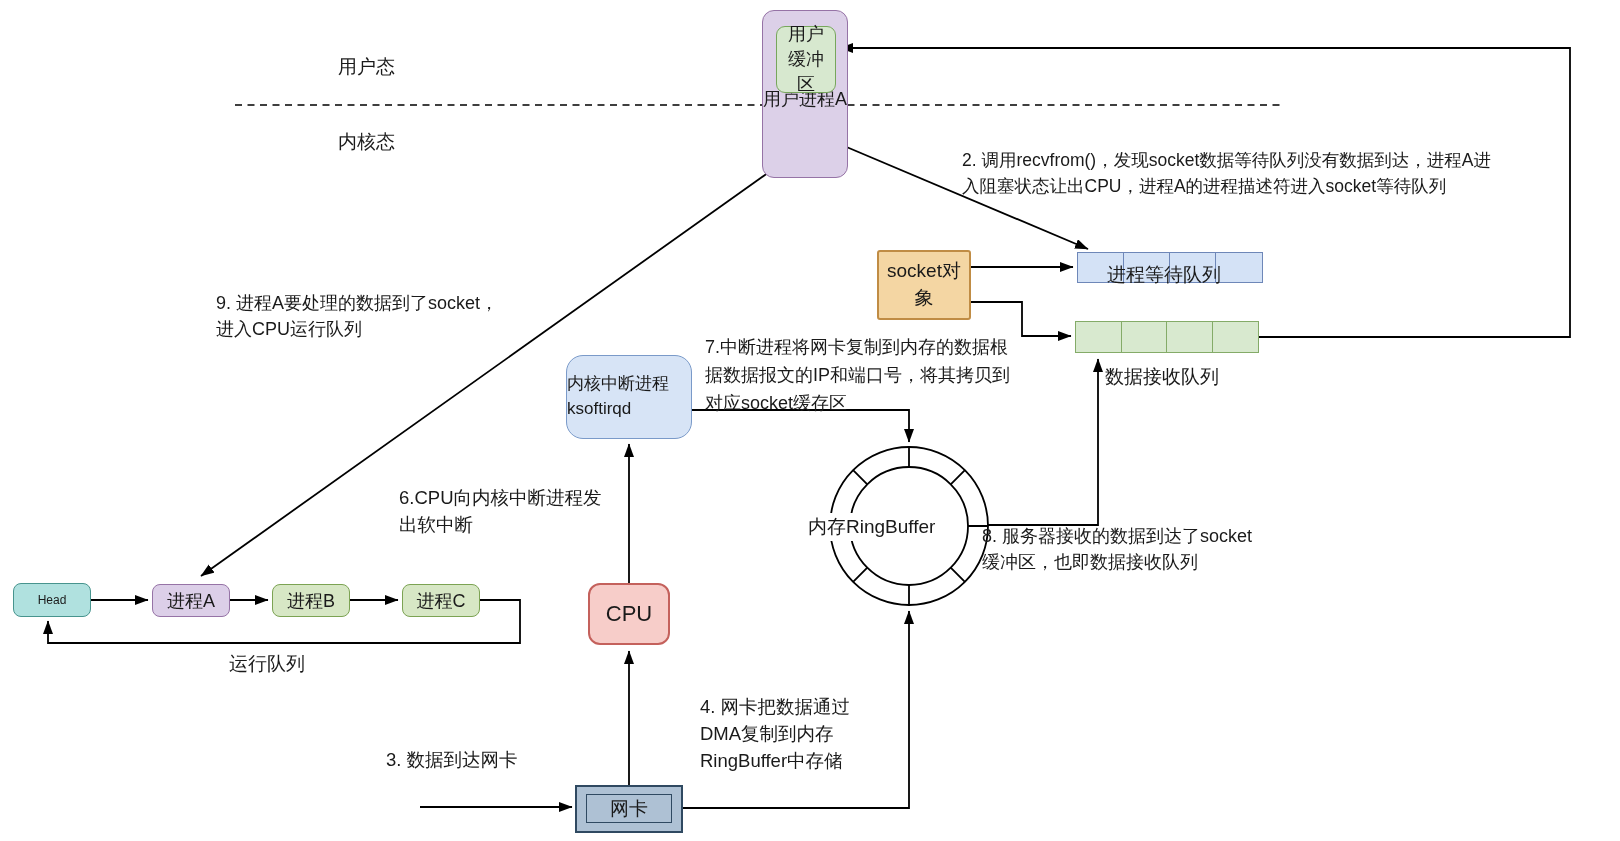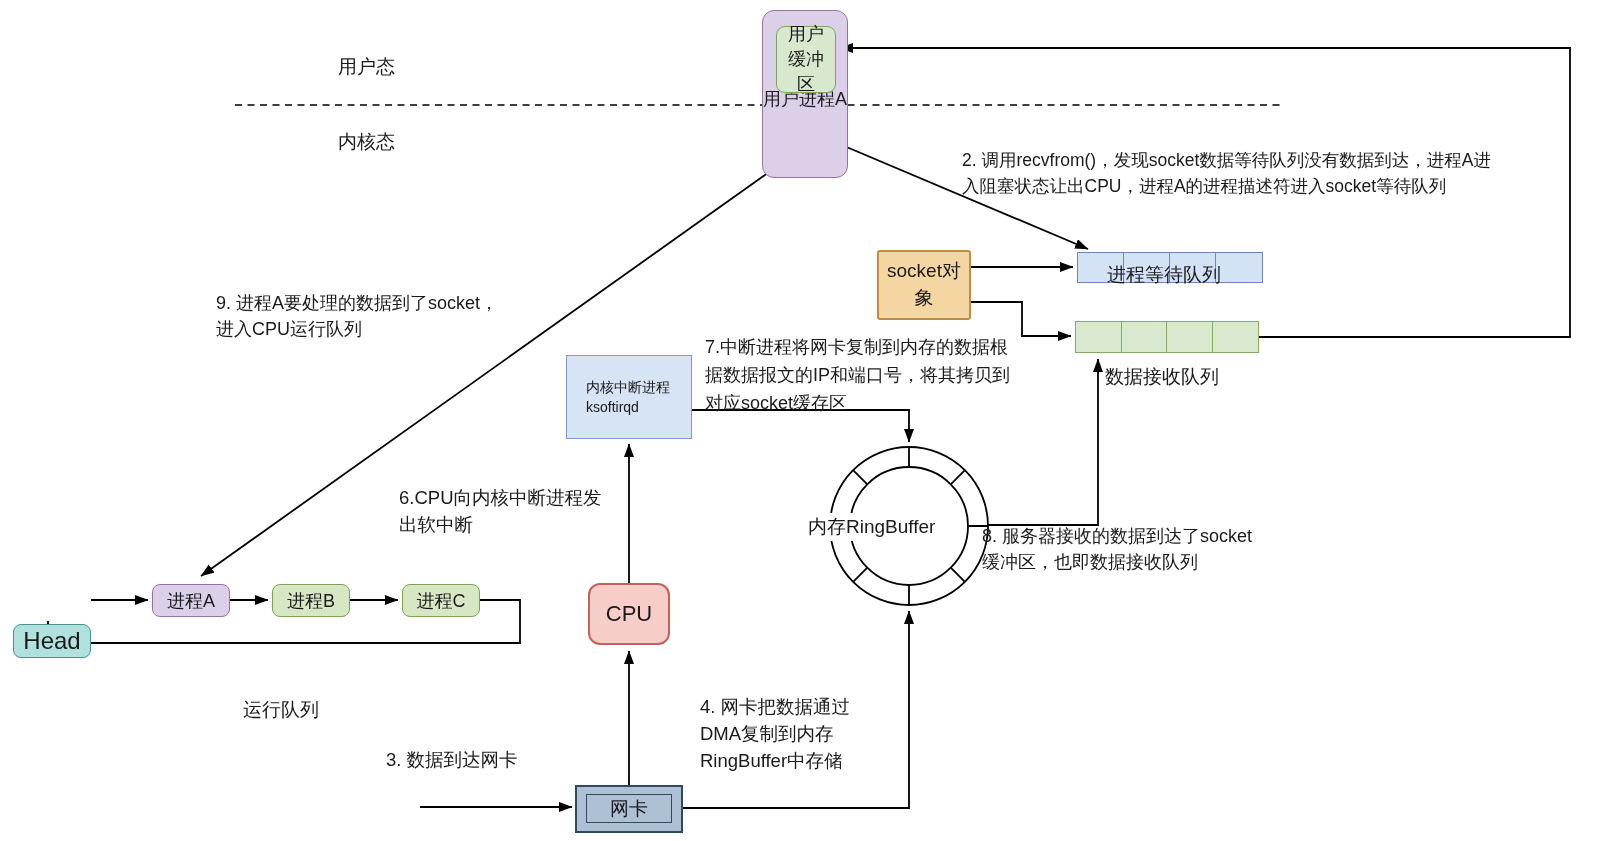--- a/index.html
+++ b/index.html
@@ -9,27 +9,27 @@
   .node{position:absolute;z-index:2;display:flex;align-items:center;justify-content:center;
         text-align:center;box-sizing:border-box;white-space:pre-line;}
   .lbl{position:absolute;z-index:3;white-space:pre-line;line-height:1.45;}
   .user-process{background:#dcd0e8;border:1.6px solid #9673a6;border-radius:12px;
         align-items:flex-start;font-size:18px;}
   .user-process .inner-title{position:absolute;top:76px;left:0;right:0;text-align:center;}
   .user-buffer{background:#d7e8cf;border:1.6px solid #77a65c;border-radius:9px;
         font-size:18px;line-height:1.4;padding:0 3px;}
   .socket-box{background:#f4d6a3;border:2px solid #c08c44;border-radius:3px;
         font-size:19px;line-height:1.4;padding:0 6px;}
-  .ksoftirqd{background:#d7e4f6;border:1.6px solid #7a9ac9;border-radius:0;
-        font-size:14px;justify-content:flex-start;text-align:left;padding-left:19px;line-height:1.45;}
+  .ksoftirqd{background:#d7e4f6;border:1.6px solid #7a9ac9;border-radius:17px;
+        font-size:17px;justify-content:flex-start;text-align:left;padding-left:0;line-height:1.45;}
   .cpu{background:#f7cdc9;border:2px solid #c4615c;border-radius:12px;font-size:22px;}
   .nic{background:#aec1d4;border:2px solid #2f4961;}
   .nic-inner{position:absolute;left:9px;right:9px;top:7px;bottom:8px;border:1.6px solid #2f4961;
         display:flex;align-items:center;justify-content:center;font-size:19px;}
-  .head{background:#b0e1df;border:1.6px solid #47948e;border-radius:8px;font-size:24px;margin-top:41px;}
+  .head{background:#b0e1df;border:1.6px solid #47948e;border-radius:8px;font-size:12px;}
   .rq-purple{background:#dccfe8;border:1.6px solid #9673a6;border-radius:8px;font-size:18px;}
   .rq-green{background:#d7e7c5;border:1.6px solid #7ca353;border-radius:8px;font-size:18px;}
   .queue{position:absolute;z-index:2;display:flex;}
   .queue .cell{flex:1;box-sizing:border-box;}
   .queue-blue .cell{background:#d4e2f6;border:1.4px solid #6e87b8;margin-left:-1.4px;}
   .queue-green .cell{background:#d8e9cf;border:1.4px solid #84ab68;margin-left:-1.4px;}
   .queue .cell:first-child{margin-left:0;}
   .ring-label{background:#ffffff;padding:0 2px;font-size:19px;white-space:nowrap;}
   .step{font-size:17.5px;}
   .zone{font-size:19px;}
@@ -120,21 +120,21 @@
   <div class="node rq-green" style="left:272px;top:584px;width:78px;height:33px;">进程B</div>
   <div class="node rq-green" style="left:402px;top:584px;width:78px;height:33px;">进程C</div>
 
   <div class="lbl ring-label" style="left:806px;top:513px;">内存RingBuffer</div>
 
   <div class="lbl zone" style="left:338px;top:53px;">用户态</div>
   <div class="lbl zone" style="left:338px;top:128px;">内核态</div>
 
   <div class="lbl qlabel" style="left:1107px;top:221px;margin-top:40px;">进程等待队列</div>
   <div class="lbl qlabel" style="left:1105px;top:363px;">数据接收队列</div>
-  <div class="lbl qlabel" style="left:243px;top:650px;margin-top:46px;">运行队列</div>
+  <div class="lbl qlabel" style="left:229px;top:650px;">运行队列</div>
 
   <div class="lbl step" style="left:962px;top:147px;line-height:1.5;">2. 调用recvfrom()，发现socket数据等待队列没有数据到达，进程A进
 入阻塞状态让出CPU，进程A的进程描述符进入socket等待队列</div>
   <div class="lbl step" style="left:386px;top:747px;font-size:18.5px;">3. 数据到达网卡</div>
   <div class="lbl step" style="left:700px;top:694px;font-size:18.5px;">4. 网卡把数据通过
 DMA复制到内存
 RingBuffer中存储</div>
   <div class="lbl step" style="left:399px;top:485px;font-size:18.5px;">6.CPU向内核中断进程发
 出软中断</div>
   <div class="lbl step" style="left:705px;top:334px;font-size:18px;line-height:1.55;">7.中断进程将网卡复制到内存的数据根

